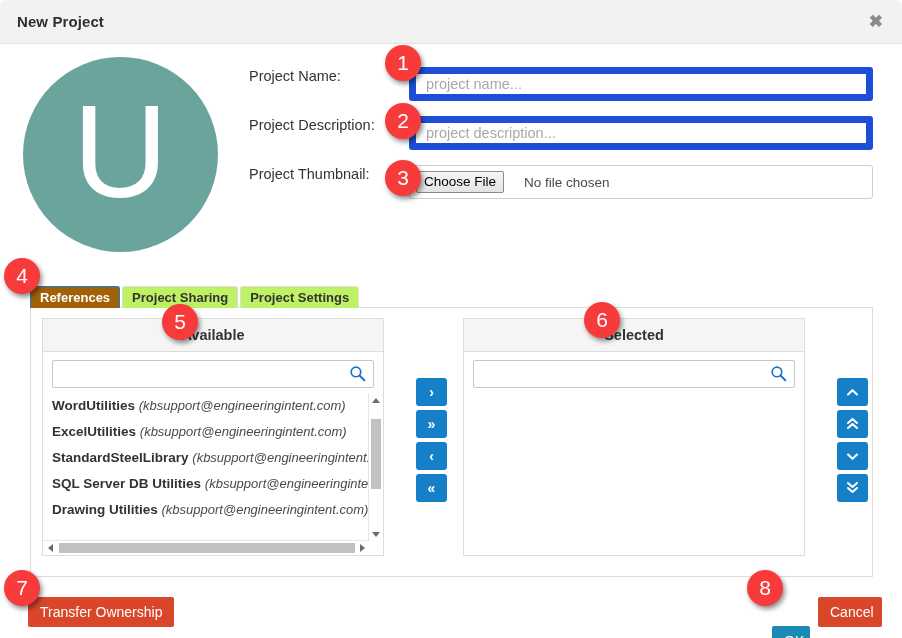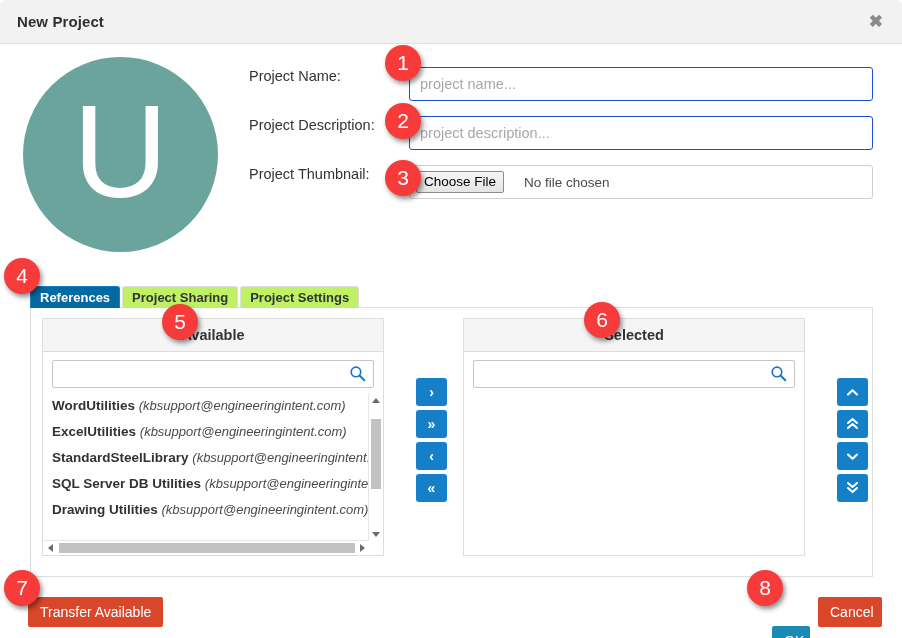--- a/index.html
+++ b/index.html
@@ -73,21 +73,21 @@
   .form-label {
     position: absolute;
     font-size: 14.5px;
     color: #333333;
     white-space: nowrap;
   }
   .form-control {
     position: absolute;
     box-sizing: border-box;
     height: 34px;
-    border: 1px solid #1d4ed8;
+    border: 7px solid #1d4ed8;
     border-radius: 3px;
     background: #ffffff;
     font-size: 14.5px;
     color: #555555;
     padding: 1px 10px;
     font-family: "Liberation Sans", sans-serif;
     outline: none;
   }
   .form-control::placeholder { color: #a8a8a8; }
   .file-control {
@@ -137,21 +137,21 @@
     border: 1px solid #dddddd;
     border-bottom: none;
     border-radius: 3px 3px 0 0;
     display: flex;
     align-items: center;
     cursor: pointer;
     margin-right: 2px;
     white-space: nowrap;
   }
   .tab.active {
-    background: #0369a1;
+    background: #a16207;
     border-color: #1580c8;
     color: #ffffff;
   }
 
   
   .tab-panel {
     position: absolute;
     left: 30px; top: 307px;
     width: 843px; height: 270px;
     box-sizing: border-box;
@@ -468,21 +468,21 @@
       </button>
       <button class="sq-btn">
         <svg width="13" height="13" viewBox="0 0 13 13">
           <polyline points="2,2 6.5,6 11,2" fill="none" stroke="#ffffff" stroke-width="2" stroke-linecap="round" stroke-linejoin="round"></polyline>
           <polyline points="2,7 6.5,11 11,7" fill="none" stroke="#ffffff" stroke-width="2" stroke-linecap="round" stroke-linejoin="round"></polyline>
         </svg>
       </button>
     </div>
   </div>
 
-  <button class="btn btn-danger" style="left:28px; top:597px;">Transfer Available</button>
+  <button class="btn btn-danger" style="left:28px; top:597px;">Transfer Ownership</button>
   <button class="btn btn-primary" style="left:772px; top:626px; width:38px;">OK</button>
   <button class="btn btn-danger" style="left:818px; top:597px; width:64px;">Cancel</button>
 
   <div class="badge" style="left:385px; top:45px;">1</div>
   <div class="badge" style="left:385px; top:103px;">2</div>
   <div class="badge" style="left:385px; top:160px;">3</div>
   <div class="badge" style="left:4px;   top:258px;">4</div>
   <div class="badge" style="left:162px; top:304px;">5</div>
   <div class="badge" style="left:584px; top:302px;">6</div>
   <div class="badge" style="left:4px;   top:570px;">7</div>

